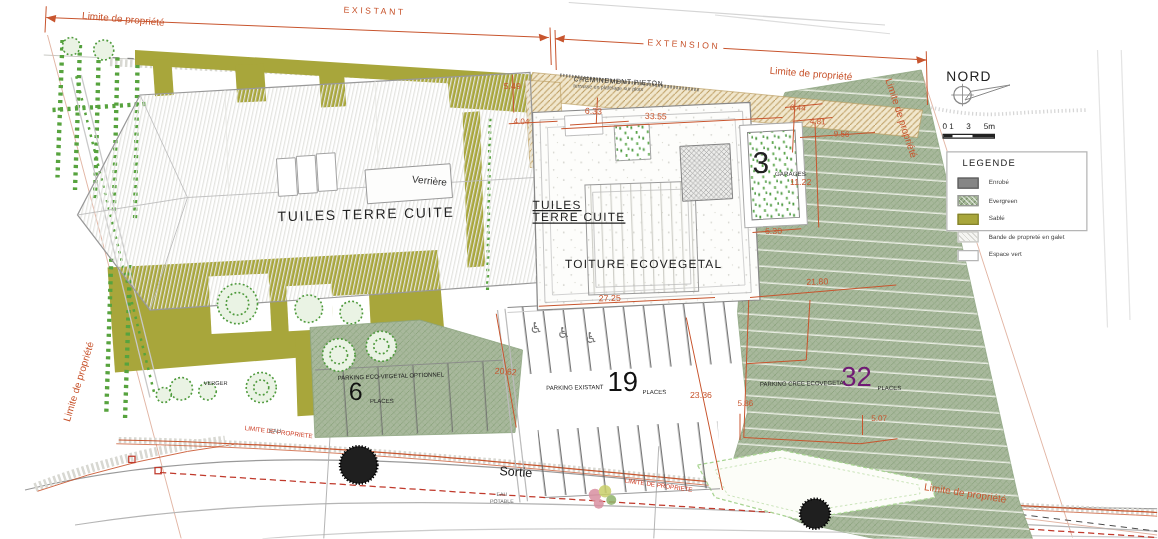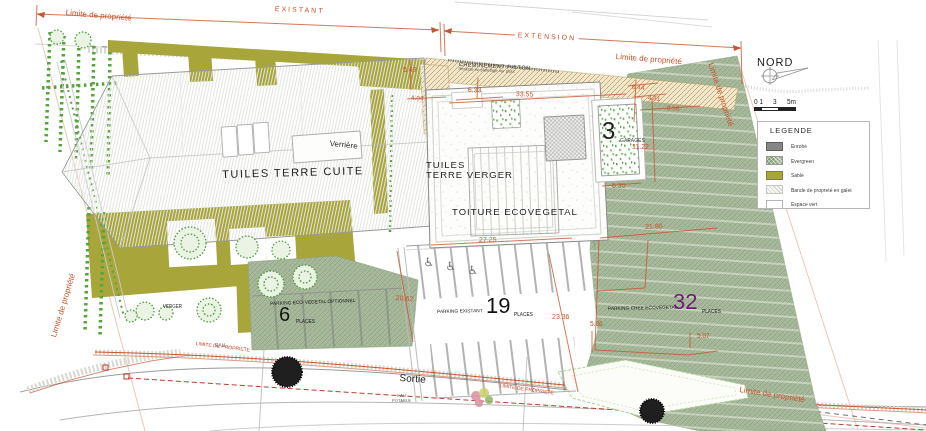--- a/index.html
+++ b/index.html
@@ -5,21 +5,21 @@
   html,body{margin:0;padding:0;background:#fff;}
   #stage{position:relative;width:926px;height:431px;overflow:hidden;background:#fff;
          font-family:"Liberation Sans","DejaVu Sans",sans-serif;}
   #stage svg.base{position:absolute;left:0;top:0;}
   .lbl{position:absolute;white-space:nowrap;transform-origin:0 0;color:#333;line-height:1.1;}
   .or{color:#c8552e;}
   .rd{color:#cc3b22;}
   .gy{color:#777;}
   .dim{font-size:7px;color:#c8552e;}
   
-  #legend{position:absolute;left:757px;top:121px;width:113px;height:88px;background:#fff;
+  #legend{position:absolute;left:757px;top:121px;width:113px;height:64px;background:#fff;
           border:1px solid #b5b5b5;box-sizing:border-box;padding:4px 0 0 8px;}
   #legend .lg-title{font-size:7.5px;letter-spacing:1px;color:#222;margin:0 0 4px 4px;}
   .lg-row{display:flex;align-items:center;height:14.5px;}
   .sw{width:17px;height:9px;margin-right:8px;border:0.5px solid #999;box-sizing:border-box;flex:0 0 auto;}
   .lg-label{font-size:5px;color:#444;}
   .sw-enrobe{background:#868686;border-color:#5f5f5f;}
   .sw-evergreen{background-color:#a4b796;
     background-image:repeating-linear-gradient(45deg,rgba(255,255,255,.55) 0 1px,transparent 1px 3px),
                      repeating-linear-gradient(-45deg,rgba(90,115,80,.45) 0 1px,transparent 1px 3px);}
   .sw-sable{background:#a8a63b;border-color:#84822c;}
@@ -306,23 +306,23 @@
   <div class="lbl or" style="left:272px;top:5px;font-size:7px;letter-spacing:2px;transform:rotate(2.2deg);background:#fff;padding:0 3px;">EXISTANT</div>
   <div class="lbl or" style="left:515px;top:31px;font-size:7px;letter-spacing:2px;transform:rotate(3.2deg);background:#fff;padding:0 3px;">EXTENSION</div>
 
   <div class="lbl two-line" style="left:459px;top:61px;transform:rotate(3deg);">
     <div style="font-size:5.5px;letter-spacing:.5px;color:#333;">CHEMINEMENT PIETON</div>
     <div style="font-size:4.2px;color:#555;">terrasse en platelage sur plots</div>
   </div>
 
   <div class="lbl" style="left:222px;top:168px;font-size:11px;letter-spacing:1.5px;transform:rotate(-1.5deg);color:#222;">TUILES TERRE CUITE</div>
   <div class="lbl" style="left:330px;top:140px;font-size:8px;transform:rotate(5.5deg);color:#333;">Verrière</div>
-  <div class="lbl two-line" style="left:426px;top:160px;color:#222;">
+  <div class="lbl two-line" style="left:426px;top:160px;color:#222;text-decoration:underline;">
     <div style="font-size:9.5px;letter-spacing:1px;">TUILES</div>
-    <div style="font-size:9.5px;letter-spacing:1px;">TERRE VERGER</div>
+    <div style="font-size:9.5px;letter-spacing:1px;">TERRE CUITE</div>
   </div>
   <div class="lbl" style="left:452px;top:207px;font-size:9.5px;letter-spacing:1px;color:#222;">TOITURE ECOVEGETAL</div>
 
   <div class="lbl" style="left:602px;top:118px;font-size:24px;color:#222;">3</div>
   <div class="lbl" style="left:620px;top:138px;font-size:5px;color:#333;">GARAGES</div>
 
   <div class="lbl" style="left:270px;top:301px;font-size:4.8px;transform:rotate(-2deg);color:#222;">PARKING ECO-VEGETAL OPTIONNEL</div>
   <div class="lbl" style="left:279px;top:303px;font-size:20px;color:#111;">6</div>
   <div class="lbl" style="left:296px;top:319px;font-size:4.8px;color:#222;">PLACES</div>
 

